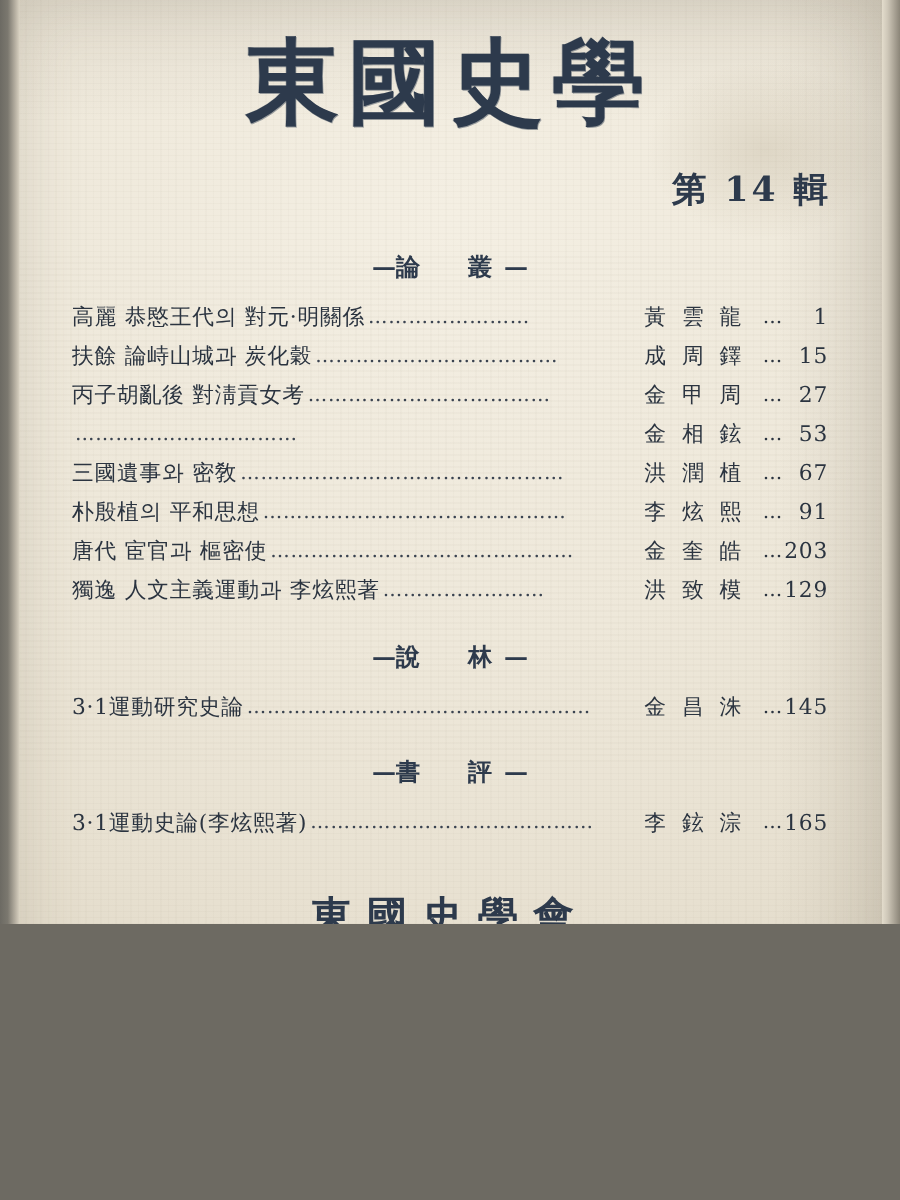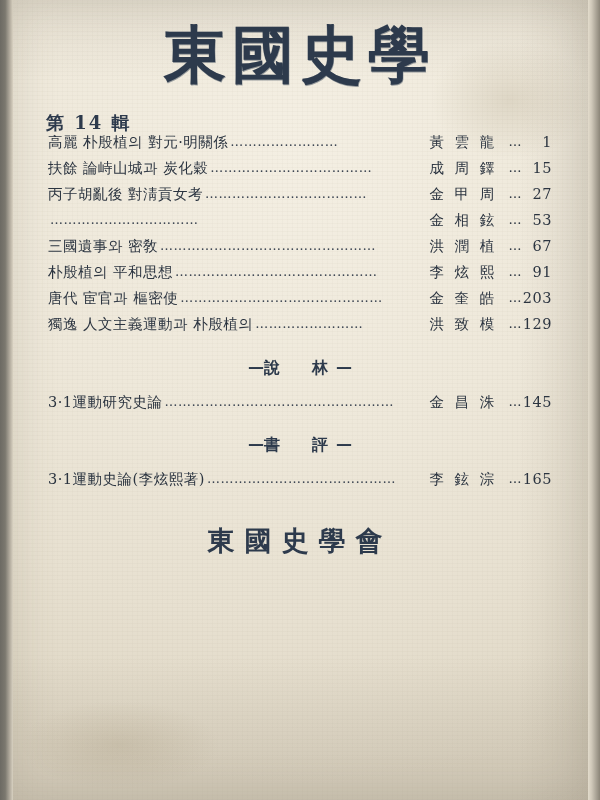--- a/index.html
+++ b/index.html
@@ -9,21 +9,21 @@
   body {
     width: 600px;
     height: 800px;
     overflow: hidden;
     font-family: "DejaVu Serif", serif;
     background: #6d6a62;
   }
   #page {
     position: relative;
     width: 600px;
-    height: 800px;
+    height: 616px;
     background:
       linear-gradient(90deg, #6f6d66 0px, #6f6d66 6px, #8a8780 7px, #cfc9bd 14px, #e6e0d3 26px, #efe9dc 40px, #efe9dc 100%);
     overflow: hidden;
   }
   
   #paper {
     position: absolute;
     left: 12px;
     top: 0px;
     width: 576px;
@@ -64,22 +64,22 @@
     font-family: "DejaVu Serif", serif;
     font-weight: 700;
     font-size: 62px;
     letter-spacing: 6px;
     color: #2d3a4c;
     text-shadow: 0.5px 0.5px 0 rgba(40,55,75,0.45), -0.5px 0 0 rgba(40,55,75,0.25);
     line-height: 1.05;
   }
   .title-volume {
     margin-top: 24px;
-    text-align: left;
-    font-size: 18px;
+    text-align: right;
+    font-size: 23px;
     font-weight: 700;
     letter-spacing: 2px;
     color: #2d3a4c;
   }
   .section-head {
     margin: 26px 0 16px 0;
     text-align: center;
     font-size: 16px;
     font-weight: 700;
     letter-spacing: 8px;
@@ -184,25 +184,28 @@
 
   <div id="spine"></div>
   <div id="bg-right"></div>
 
   <div id="content">
 
     <div class="title-main">東國史學</div>
 
     <div class="title-volume">第 14 輯</div>
 
+    <div class="section-head">
+      <span class="dash">—</span><span>論　叢</span><span class="dash">—</span>
+    </div>
 
     <div class="toc">
 
       <div class="toc-row">
-        <span class="toc-title">高麗 朴殷植의 對元·明關係</span>
+        <span class="toc-title">高麗 恭愍王代의 對元·明關係</span>
         <span class="toc-leader">……………………</span>
         <span class="toc-author">黃 雲 龍</span>
         <span class="toc-dots-small">…</span>
         <span class="toc-page">1</span>
       </div>
 
       <div class="toc-row">
         <span class="toc-title">扶餘 論峙山城과 炭化穀</span>
         <span class="toc-leader">………………………………</span>
         <span class="toc-author">成 周 鐸</span>
@@ -243,21 +246,21 @@
 
       <div class="toc-row">
         <span class="toc-title">唐代 宦官과 樞密使</span>
         <span class="toc-leader">………………………………………</span>
         <span class="toc-author">金 奎 皓</span>
         <span class="toc-dots-small">…</span>
         <span class="toc-page">203</span>
       </div>
 
       <div class="toc-row">
-        <span class="toc-title">獨逸 人文主義運動과 朴殷植의</span>
+        <span class="toc-title">獨逸 人文主義運動과 李炫熙著</span>
         <span class="toc-leader">……………………</span>
         <span class="toc-author">洪 致 模</span>
         <span class="toc-dots-small">…</span>
         <span class="toc-page">129</span>
       </div>
 
     </div>
 
     <div class="section-head">
       <span class="dash">—</span><span>說　林</span><span class="dash">—</span>

